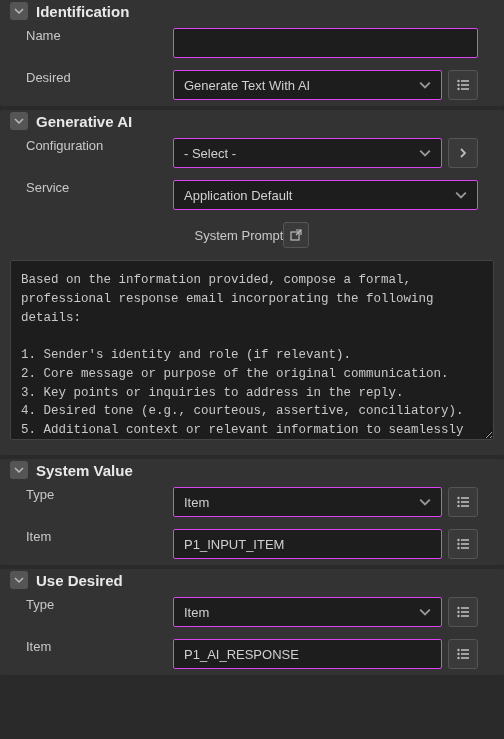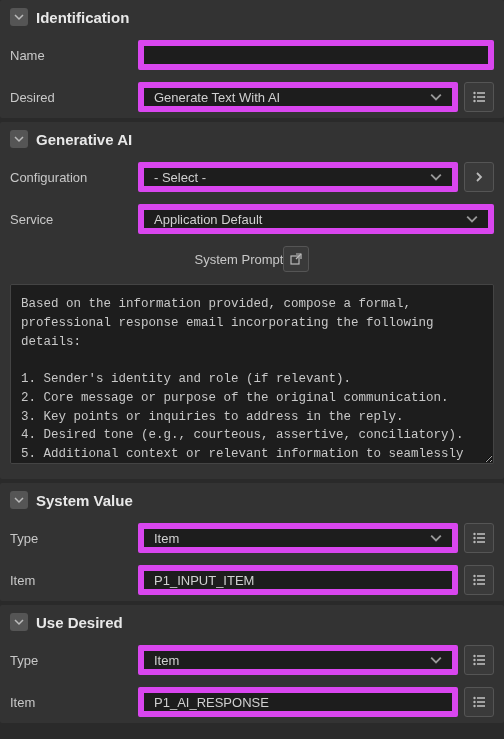--- a/index.html
+++ b/index.html
@@ -11,21 +11,21 @@
     font-size: 13px;
   }
   .section {
     background: #333;
     margin-bottom: 4px;
     border-radius: 2px;
   }
   .section-header {
     display: flex;
     align-items: center;
-    padding: 8px 10px;
+    padding: 2px 10px;
     gap: 8px;
     cursor: pointer;
   }
   .expand-btn {
     width: 18px;
     height: 18px;
     background: #555;
     border-radius: 3px;
     display: flex;
     align-items: center;
@@ -33,40 +33,40 @@
     flex-shrink: 0;
   }
   .expand-btn svg { width: 10px; height: 10px; }
   .section-title {
     font-weight: 600;
     font-size: 15px;
     color: #e8e8e8;
   }
   .row {
     display: flex;
-    align-items: center;
-    padding: 6px 10px;
-    gap: 8px;
+    align-items: flex-start;
+    padding: 6px 26px;
+    gap: 27px;
   }
   .label {
     width: 120px;
     flex-shrink: 0;
     color: #c8c8c8;
     font-size: 13px;
   }
   .field-wrap {
     flex: 1;
     display: flex;
     gap: 6px;
     align-items: center;
   }
   .text-input, .select-input {
     flex: 1;
     background: #1d1d1d;
-    border: 6px solid #d946ef;
+    border: 1px solid #d946ef;
     color: #d0d0d0;
     padding: 6px 10px;
     font-size: 13px;
     border-radius: 2px;
     height: 30px;
     outline: none;
   }
   .select-input {
     display: flex;
     align-items: center;

